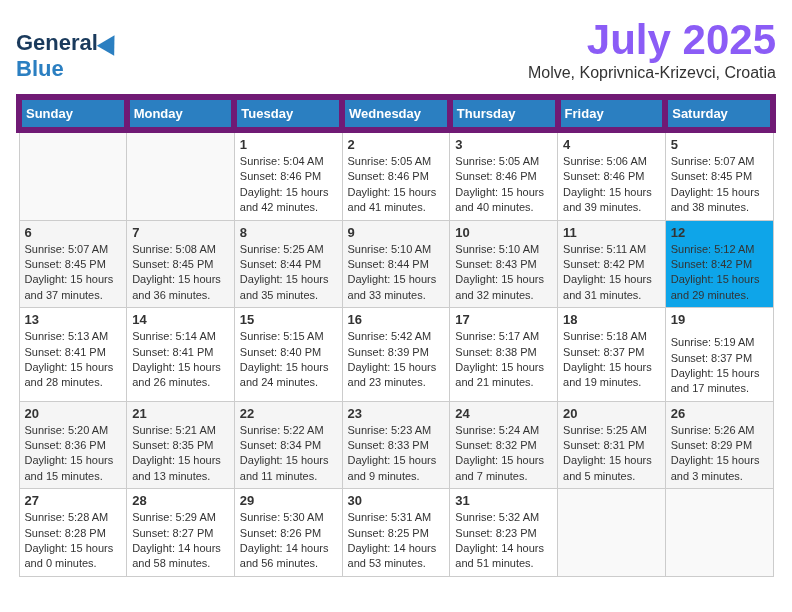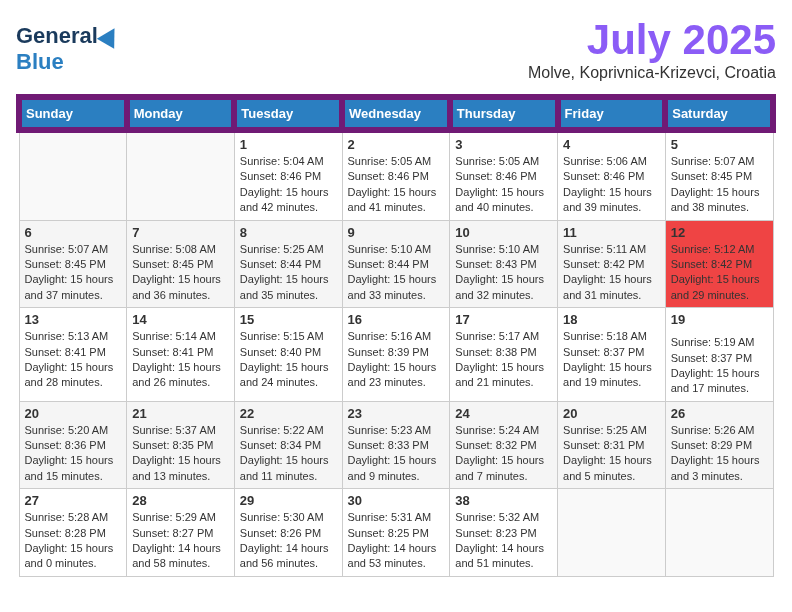--- a/index.html
+++ b/index.html
@@ -6,21 +6,21 @@
     body {
       font-family: Arial, sans-serif;
       background: #fff;
       width: 792px;
       min-height: 612px;
       padding: 16px;
     }
     .header {
       display: flex;
       justify-content: space-between;
-      align-items: center;
+      align-items: flex-end;
       margin-bottom: 12px;
     }
     .logo {
       display: flex;
       flex-direction: column;
       align-items: flex-start;
     }
     .logo-general {
       font-size: 22px;
       font-weight: bold;
@@ -204,21 +204,21 @@
 Daylight: 15 hours
 and 32 minutes.</div>
         </td>
         <td style="background: rgb(245, 245, 245);">
           <span class="day-num">11</span>
           <div class="day-info" style="white-space: pre-line;">Sunrise: 5:11 AM
 Sunset: 8:42 PM
 Daylight: 15 hours
 and 31 minutes.</div>
         </td>
-        <td style="background: #ef4444; margin-top: 20px;">
+        <td style="background: #0ea5e9; margin-top: 20px;">
           <span class="day-num">12</span>
           <div class="day-info" style="white-space: pre-line;">Sunrise: 5:12 AM
 Sunset: 8:42 PM
 Daylight: 15 hours
 and 29 minutes.</div>
         </td>
       </tr>
       <tr>
         <td>
           <span class="day-num">13</span>
@@ -236,21 +236,21 @@
         </td>
         <td>
           <span class="day-num">15</span>
           <div class="day-info" style="white-space: pre-line;">Sunrise: 5:15 AM
 Sunset: 8:40 PM
 Daylight: 15 hours
 and 24 minutes.</div>
         </td>
         <td>
           <span class="day-num">16</span>
-          <div class="day-info" style="white-space: pre-line;">Sunrise: 5:16 AM
+          <div class="day-info" style="white-space: pre-line;">Sunrise: 5:42 AM
 Sunset: 8:39 PM
 Daylight: 15 hours
 and 23 minutes.</div>
         </td>
         <td>
           <span class="day-num">17</span>
           <div class="day-info" style="white-space: pre-line;">Sunrise: 5:17 AM
 Sunset: 8:38 PM
 Daylight: 15 hours
 and 21 minutes.</div>
@@ -273,21 +273,21 @@
       <tr style="background: #701a75;">
         <td style="background: rgb(245, 245, 245);">
           <span class="day-num">20</span>
           <div class="day-info" style="white-space: pre-line;">Sunrise: 5:20 AM
 Sunset: 8:36 PM
 Daylight: 15 hours
 and 15 minutes.</div>
         </td>
         <td style="background: rgb(245, 245, 245);">
           <span class="day-num">21</span>
-          <div class="day-info" style="white-space: pre-line;">Sunrise: 5:37 AM
+          <div class="day-info" style="white-space: pre-line;">Sunrise: 5:21 AM
 Sunset: 8:35 PM
 Daylight: 15 hours
 and 13 minutes.</div>
         </td>
         <td style="background: rgb(245, 245, 245);">
           <span class="day-num">22</span>
           <div class="day-info" style="white-space: pre-line;">Sunrise: 5:22 AM
 Sunset: 8:34 PM
 Daylight: 15 hours
 and 11 minutes.</div>
@@ -344,21 +344,21 @@
 and 56 minutes.</div>
         </td>
         <td>
           <span class="day-num">30</span>
           <div class="day-info" style="white-space: pre-line;">Sunrise: 5:31 AM
 Sunset: 8:25 PM
 Daylight: 14 hours
 and 53 minutes.</div>
         </td>
         <td>
-          <span class="day-num">38</span>
+          <span class="day-num">31</span>
           <div class="day-info" style="white-space: pre-line;">Sunrise: 5:32 AM
 Sunset: 8:23 PM
 Daylight: 14 hours
 and 51 minutes.</div>
         </td>
         <td class="empty"></td>
         <td class="empty"></td>
       </tr>
     </tbody>
 </table>

